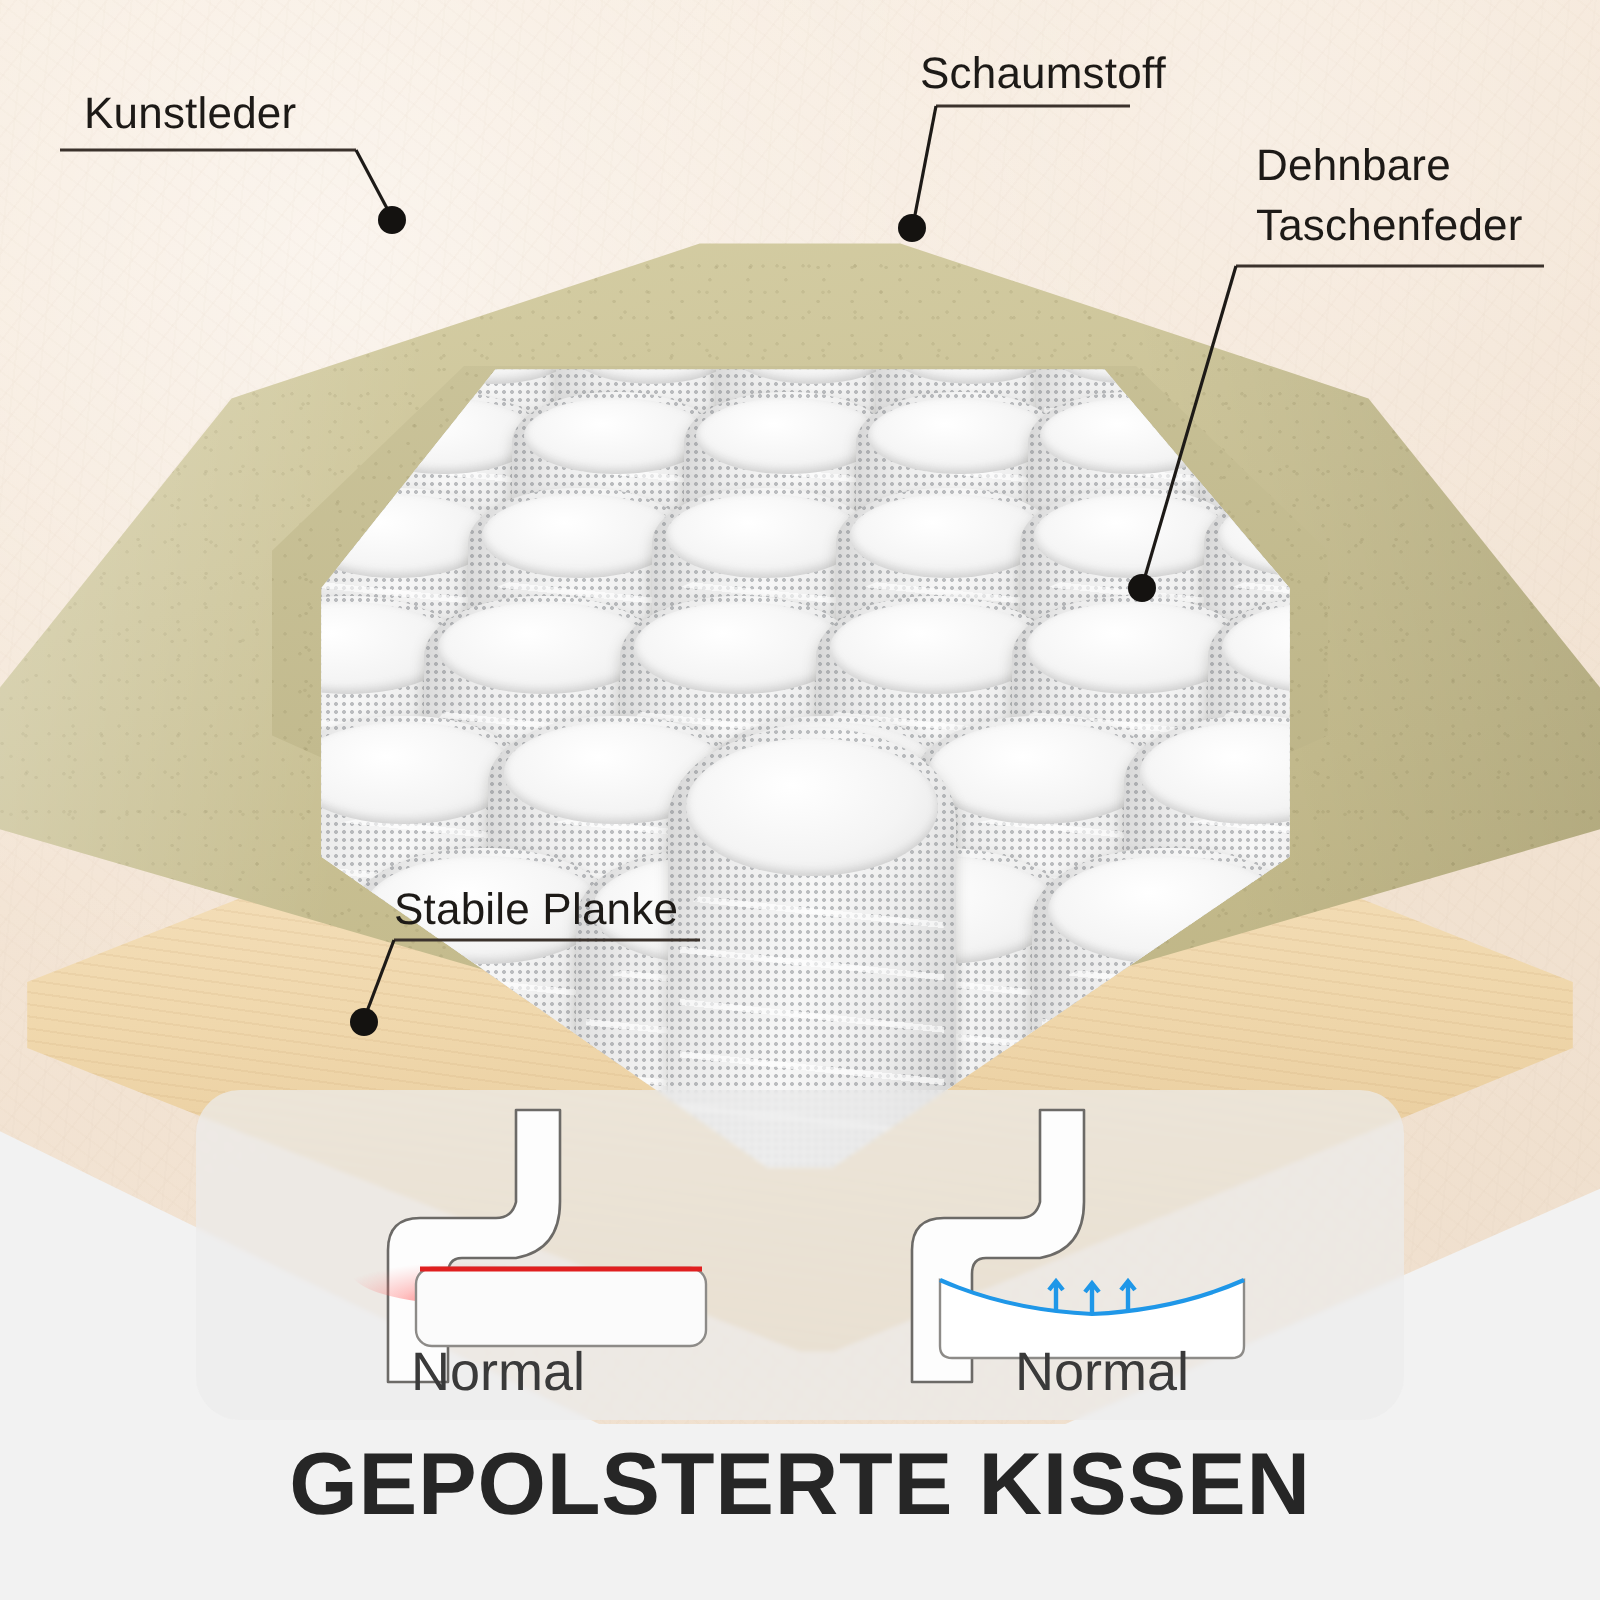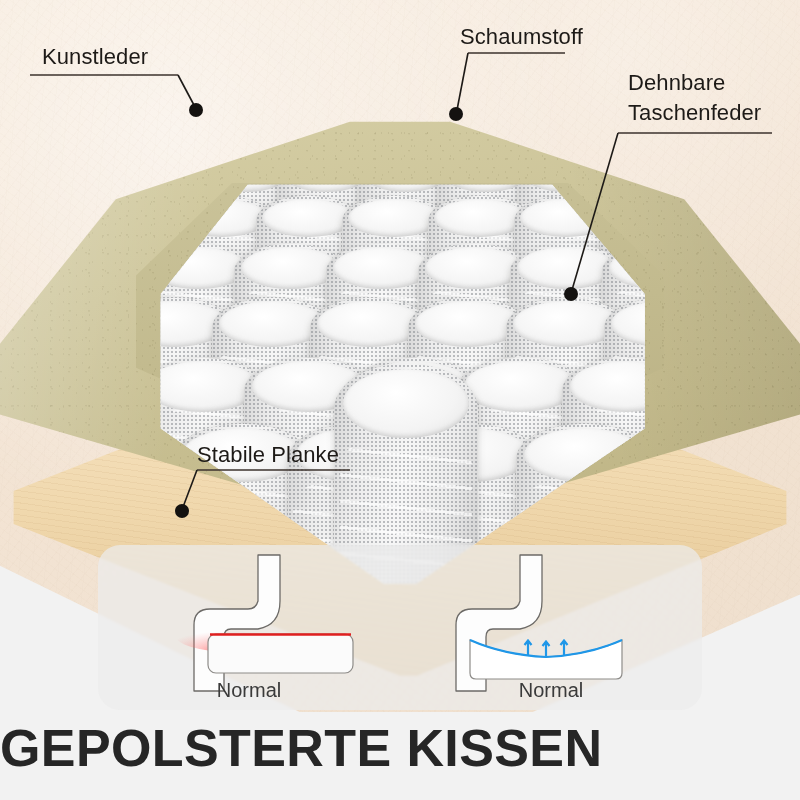--- a/index.html
+++ b/index.html
@@ -174,30 +174,31 @@
     backdrop-filter: blur(1px);
     overflow: hidden;
   }
   .cmp-half { position: absolute; top: 0; width: 50%; height: 100%; }
   .cmp-half.left  { left: 0; }
   .cmp-half.right { left: 50%; }
   .cmp-caption {
     position: absolute;
     bottom: 8px; left: 0; right: 0;
     text-align: center;
-    font-size: 20px;
+    font-size: 27px;
     color: #3a3a3a;
   }
   .cmp-svg { position: absolute; left: 0; top: 0; }
 
   
   .title {
     position: absolute;
     left: 0; right: 0; top: 718px;
-    font-size: 52px;
+    text-align: center;
+    font-size: 44px;
     font-weight: bold;
     letter-spacing: .4px;
     color: #262626;
   }
 </style>
 </head>
 <body>
 
 <div id="stage">
 

